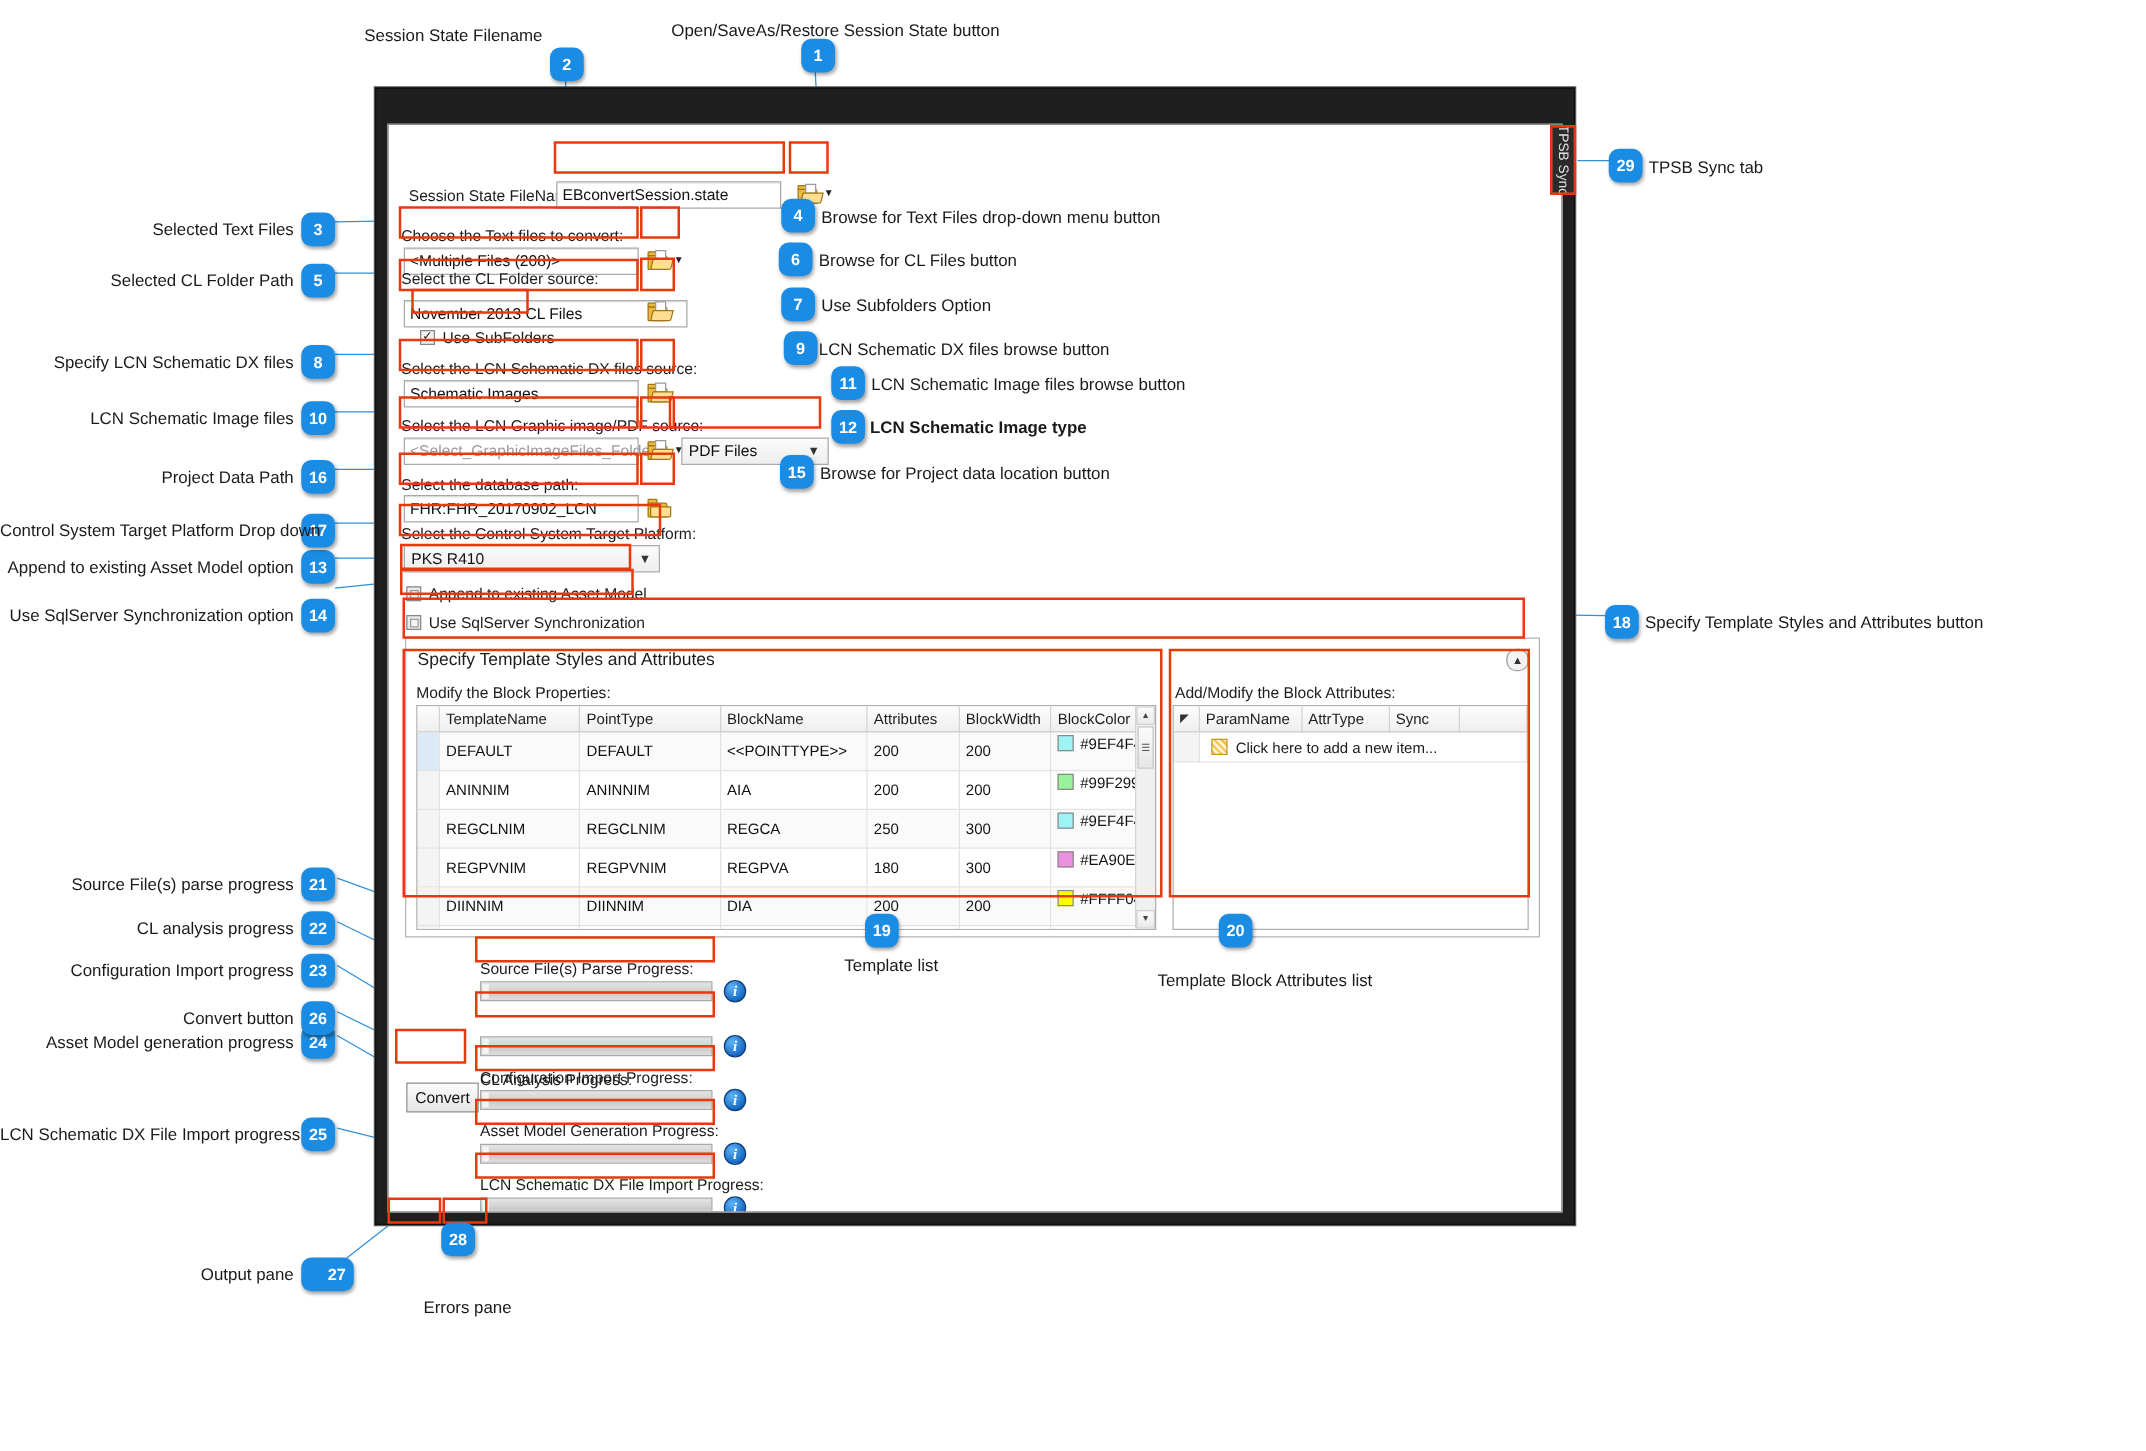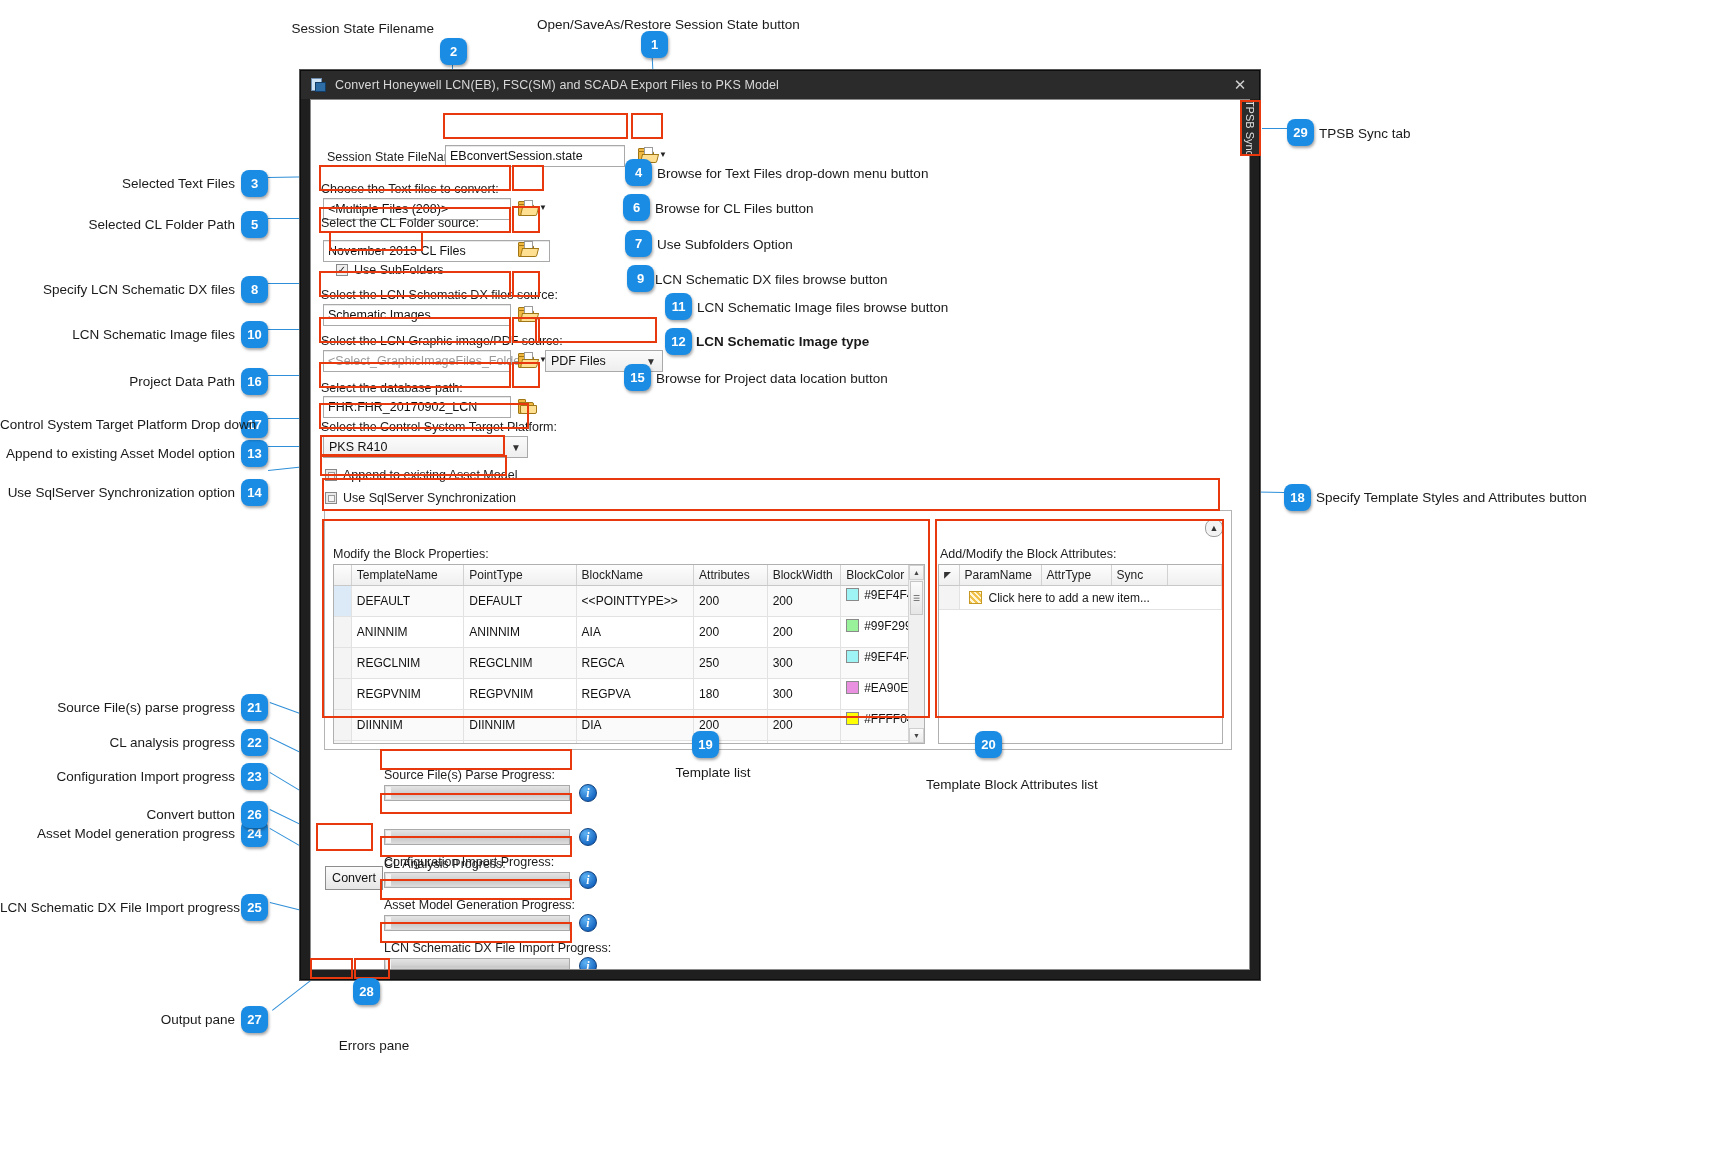--- a/index.html
+++ b/index.html
@@ -234,28 +234,20 @@
 
   <div class="leader" style="left:272px;top:1010px;width:68px;transform:rotate(-38deg);"></div>
 
   <div class="leader" style="left:366px;top:1000px;width:25px;transform:rotate(-93deg);"></div>
 
   <div class="leader" style="left:1262px;top:128px;width:26px;transform:rotate(0deg);"></div>
 </div>
 
 <div id="app-window" class="abs">
 
-  <div id="title-bar">
-    <div class="tb-icon">
-        <div class="p1"></div>
-        <div class="p2"></div>
-      </div>
-    <div class="tb-title">Convert Honeywell LCN(EB), FSC(SM) and SCADA Export Files to PKS Model</div>
-    <div class="tb-close">✕</div>
-  </div>
 
   <div id="client">
 
     <div class="fld-label" style="left:16px;top:50px;">Session State FileName:</div>
     <div class="txtbox" style="left:134px;top:45px;width:180px;">EBconvertSession.state</div>
     <div class="foldbtn" style="left:325px;top:45px;">
       <span class="folder-open">
           <span class="back"></span>
           <span class="tab"></span>
           <span class="pg"></span>
@@ -338,20 +330,23 @@
     <div class="chk-row" style="left:14px;top:368px;">
       <span class="chk inner"></span>
       <span>Append to existing Asset Model</span>
     </div>
     <div class="chk-row" style="left:14px;top:391px;">
       <span class="chk inner"></span>
       <span>Use SqlServer Synchronization</span>
     </div>
 
     <div id="group-box" style="left:13px;top:410px;width:908px;height:240px;">
+      <div id="group-head">
+        <span class="gh-title">Specify Template Styles and Attributes</span>
+      </div>
       <div id="group-collapse">▲</div>
 
       <div class="grid-label" style="left:8px;top:36px;">Modify the Block Properties:</div>
       <div class="grid-label" style="left:615px;top:36px;">Add/Modify the Block Attributes:</div>
 
       <div class="grid" style="left:8px;top:53px;width:592px;height:180px;">
         <table class="dg">
           <colgroup>
             <col style="width:17px">
               <col style="width:110px">
@@ -574,19 +569,19 @@
     <div class="badge" style="left: 241px; top: 729px;">22</div>
     <div class="ann-label right" style="top: 736px; left: 0px; width: 235px; text-align: right;">CL analysis progress</div>
     <div class="badge" style="left: 241px; top: 763px;">23</div>
     <div class="ann-label right" style="top: 770px; left: 0px; width: 235px; text-align: right;">Configuration Import progress</div>
     <div class="badge" style="left: 241px; top: 820px;">24</div>
     <div class="ann-label right" style="top: 827px; left: 0px; width: 235px; text-align: right;">Asset Model generation progress</div>
     <div class="badge" style="left: 241px; top: 894px;">25</div>
     <div class="ann-label right" style="top: 901px; left: 0px; width: 235px; text-align: right;">LCN Schematic DX File Import progress</div>
     <div class="badge" style="left: 241px; top: 801px;">26</div>
     <div class="ann-label right" style="top: 808px; left: 0px; width: 235px; text-align: right;">Convert button</div>
-    <div class="badge" style="left: 241px; top: 1006px;">27</div>
+    <div class="badge" style="left: 241px; top: 1006px; padding-left: 15px;">27</div>
     <div class="ann-label right" style="top: 1013px; left: 0px; width: 235px; text-align: right;">Output pane</div>
     <div class="badge" style="left: 353px; top: 978px;">28</div>
     <div class="ann-label" style="top: 1039px; left: 304px; width: 140px; text-align: center;">Errors pane</div>
     <div class="badge" style="left: 1287px; top: 119px;">29</div>
     <div class="ann-label" style="top: 127px; left: 1319px;">TPSB Sync tab</div>
   </div>
 
 </body></html>

